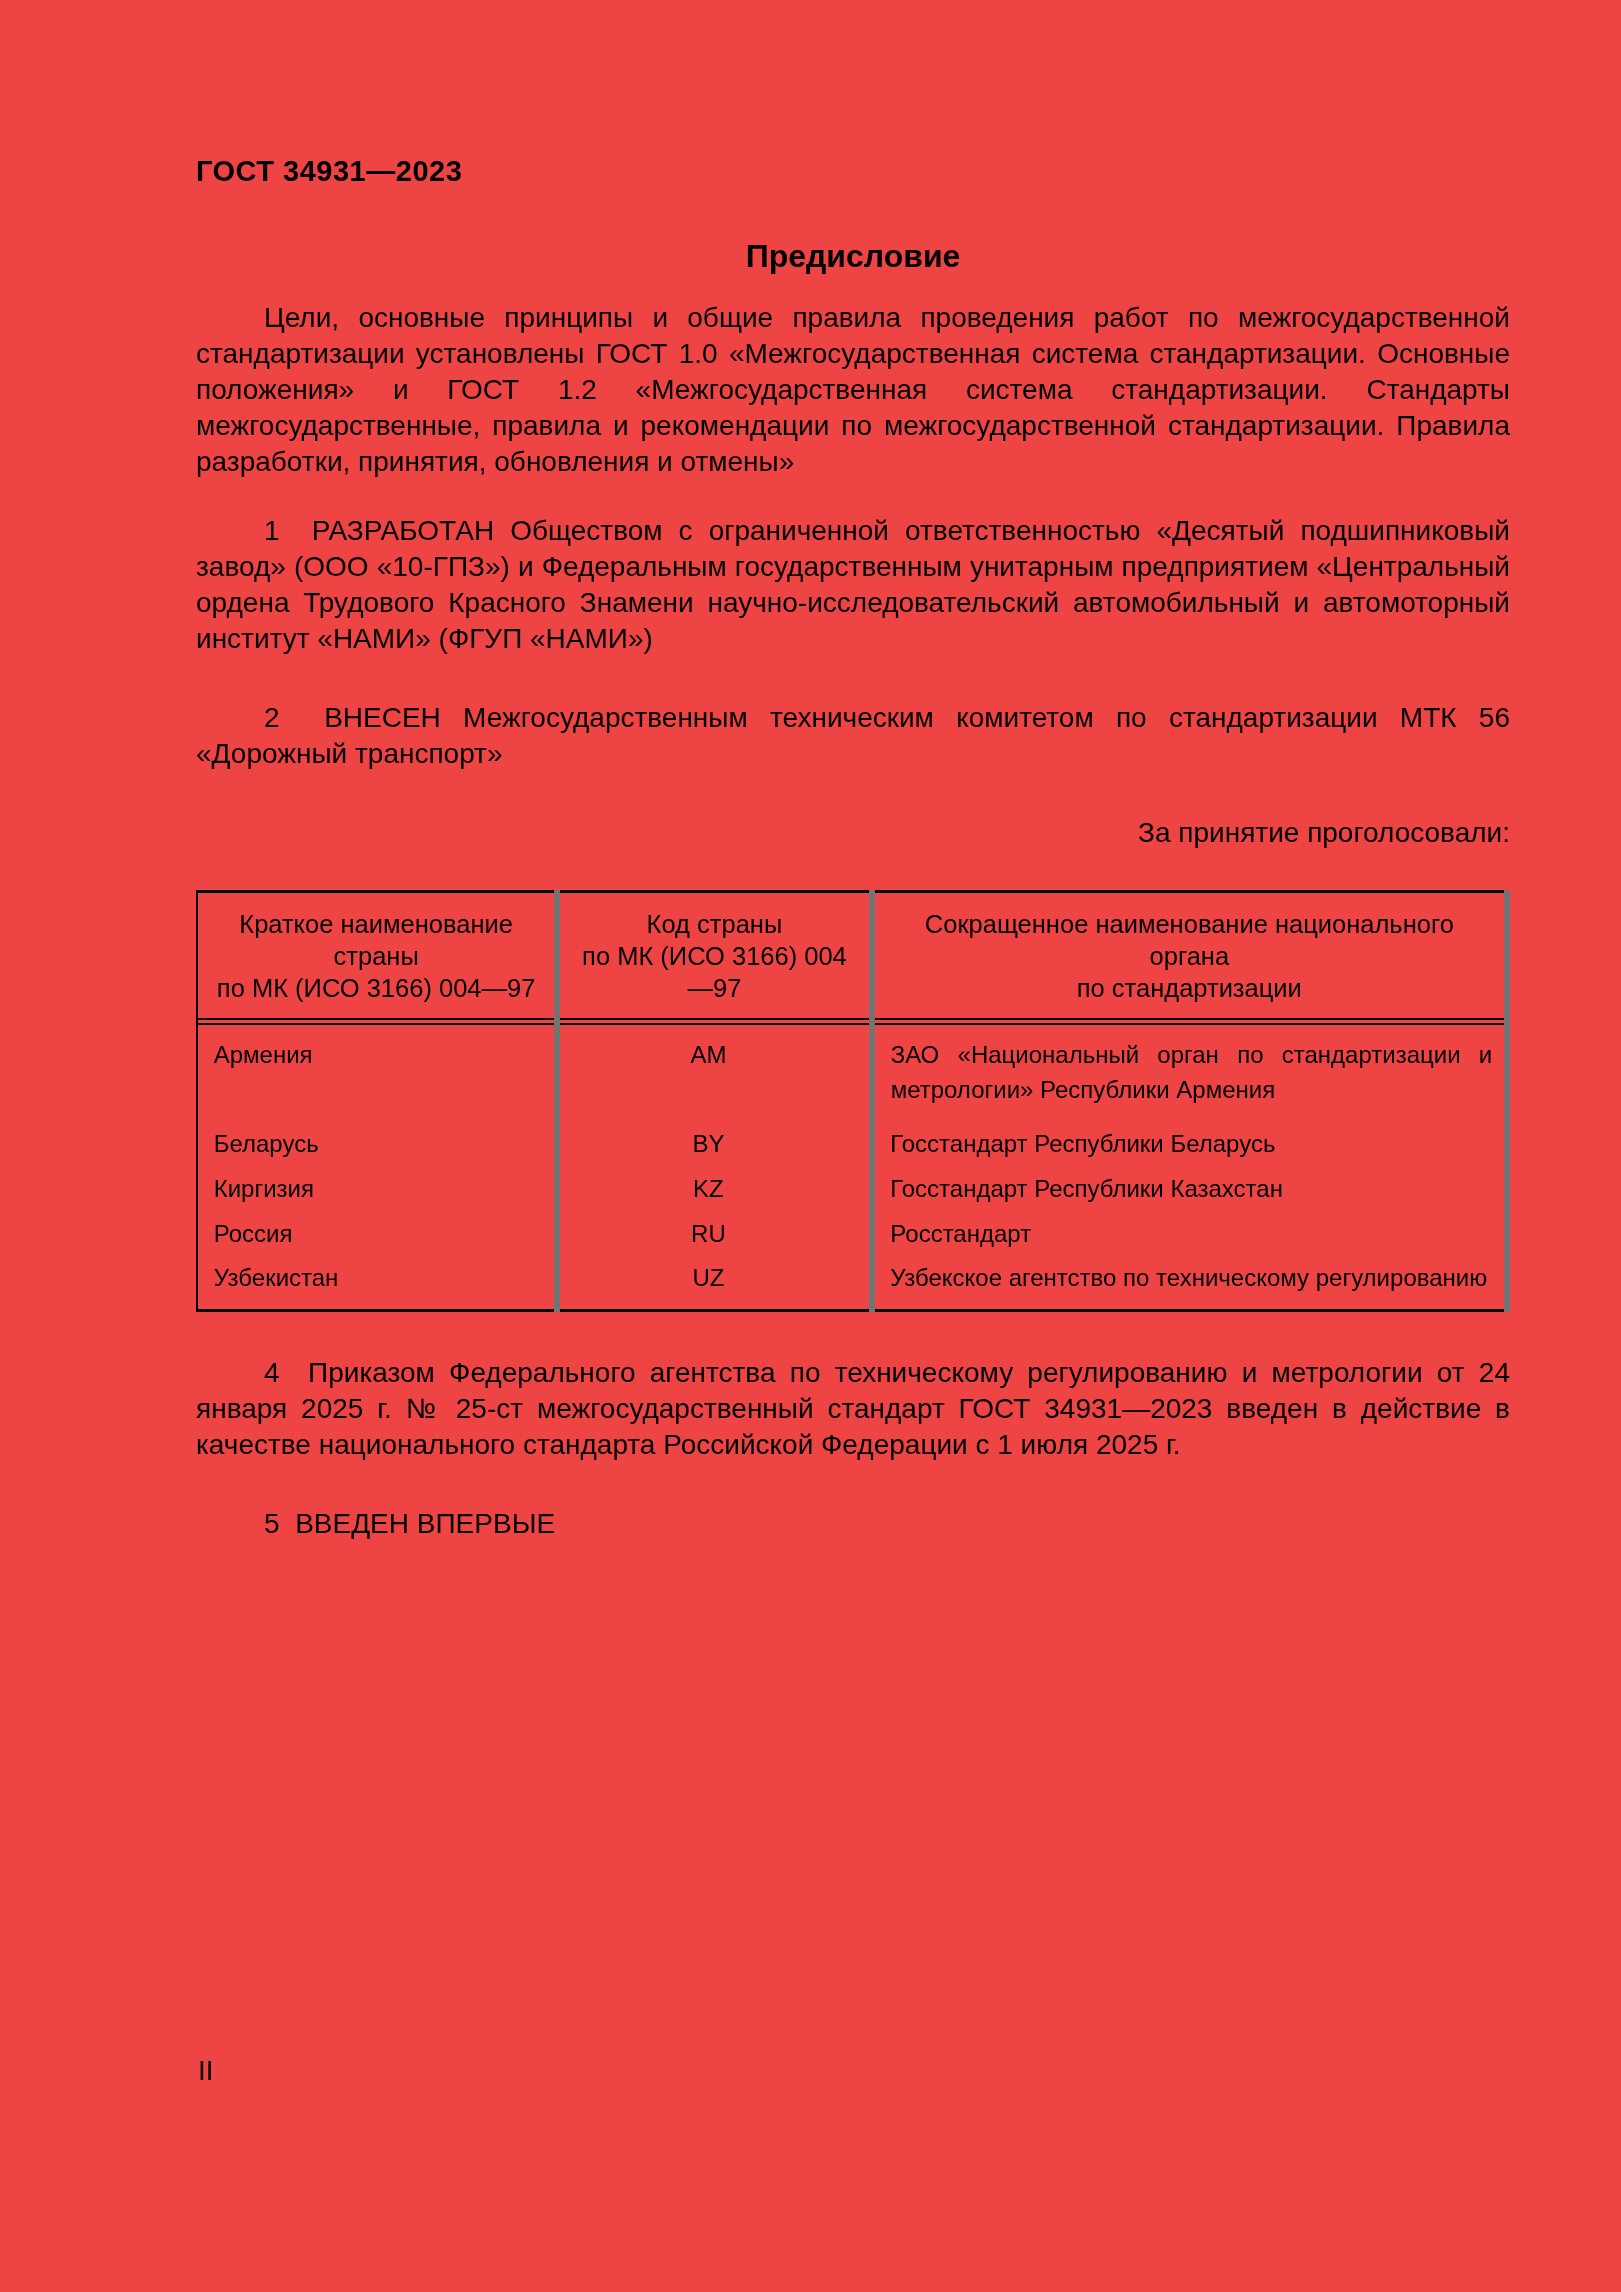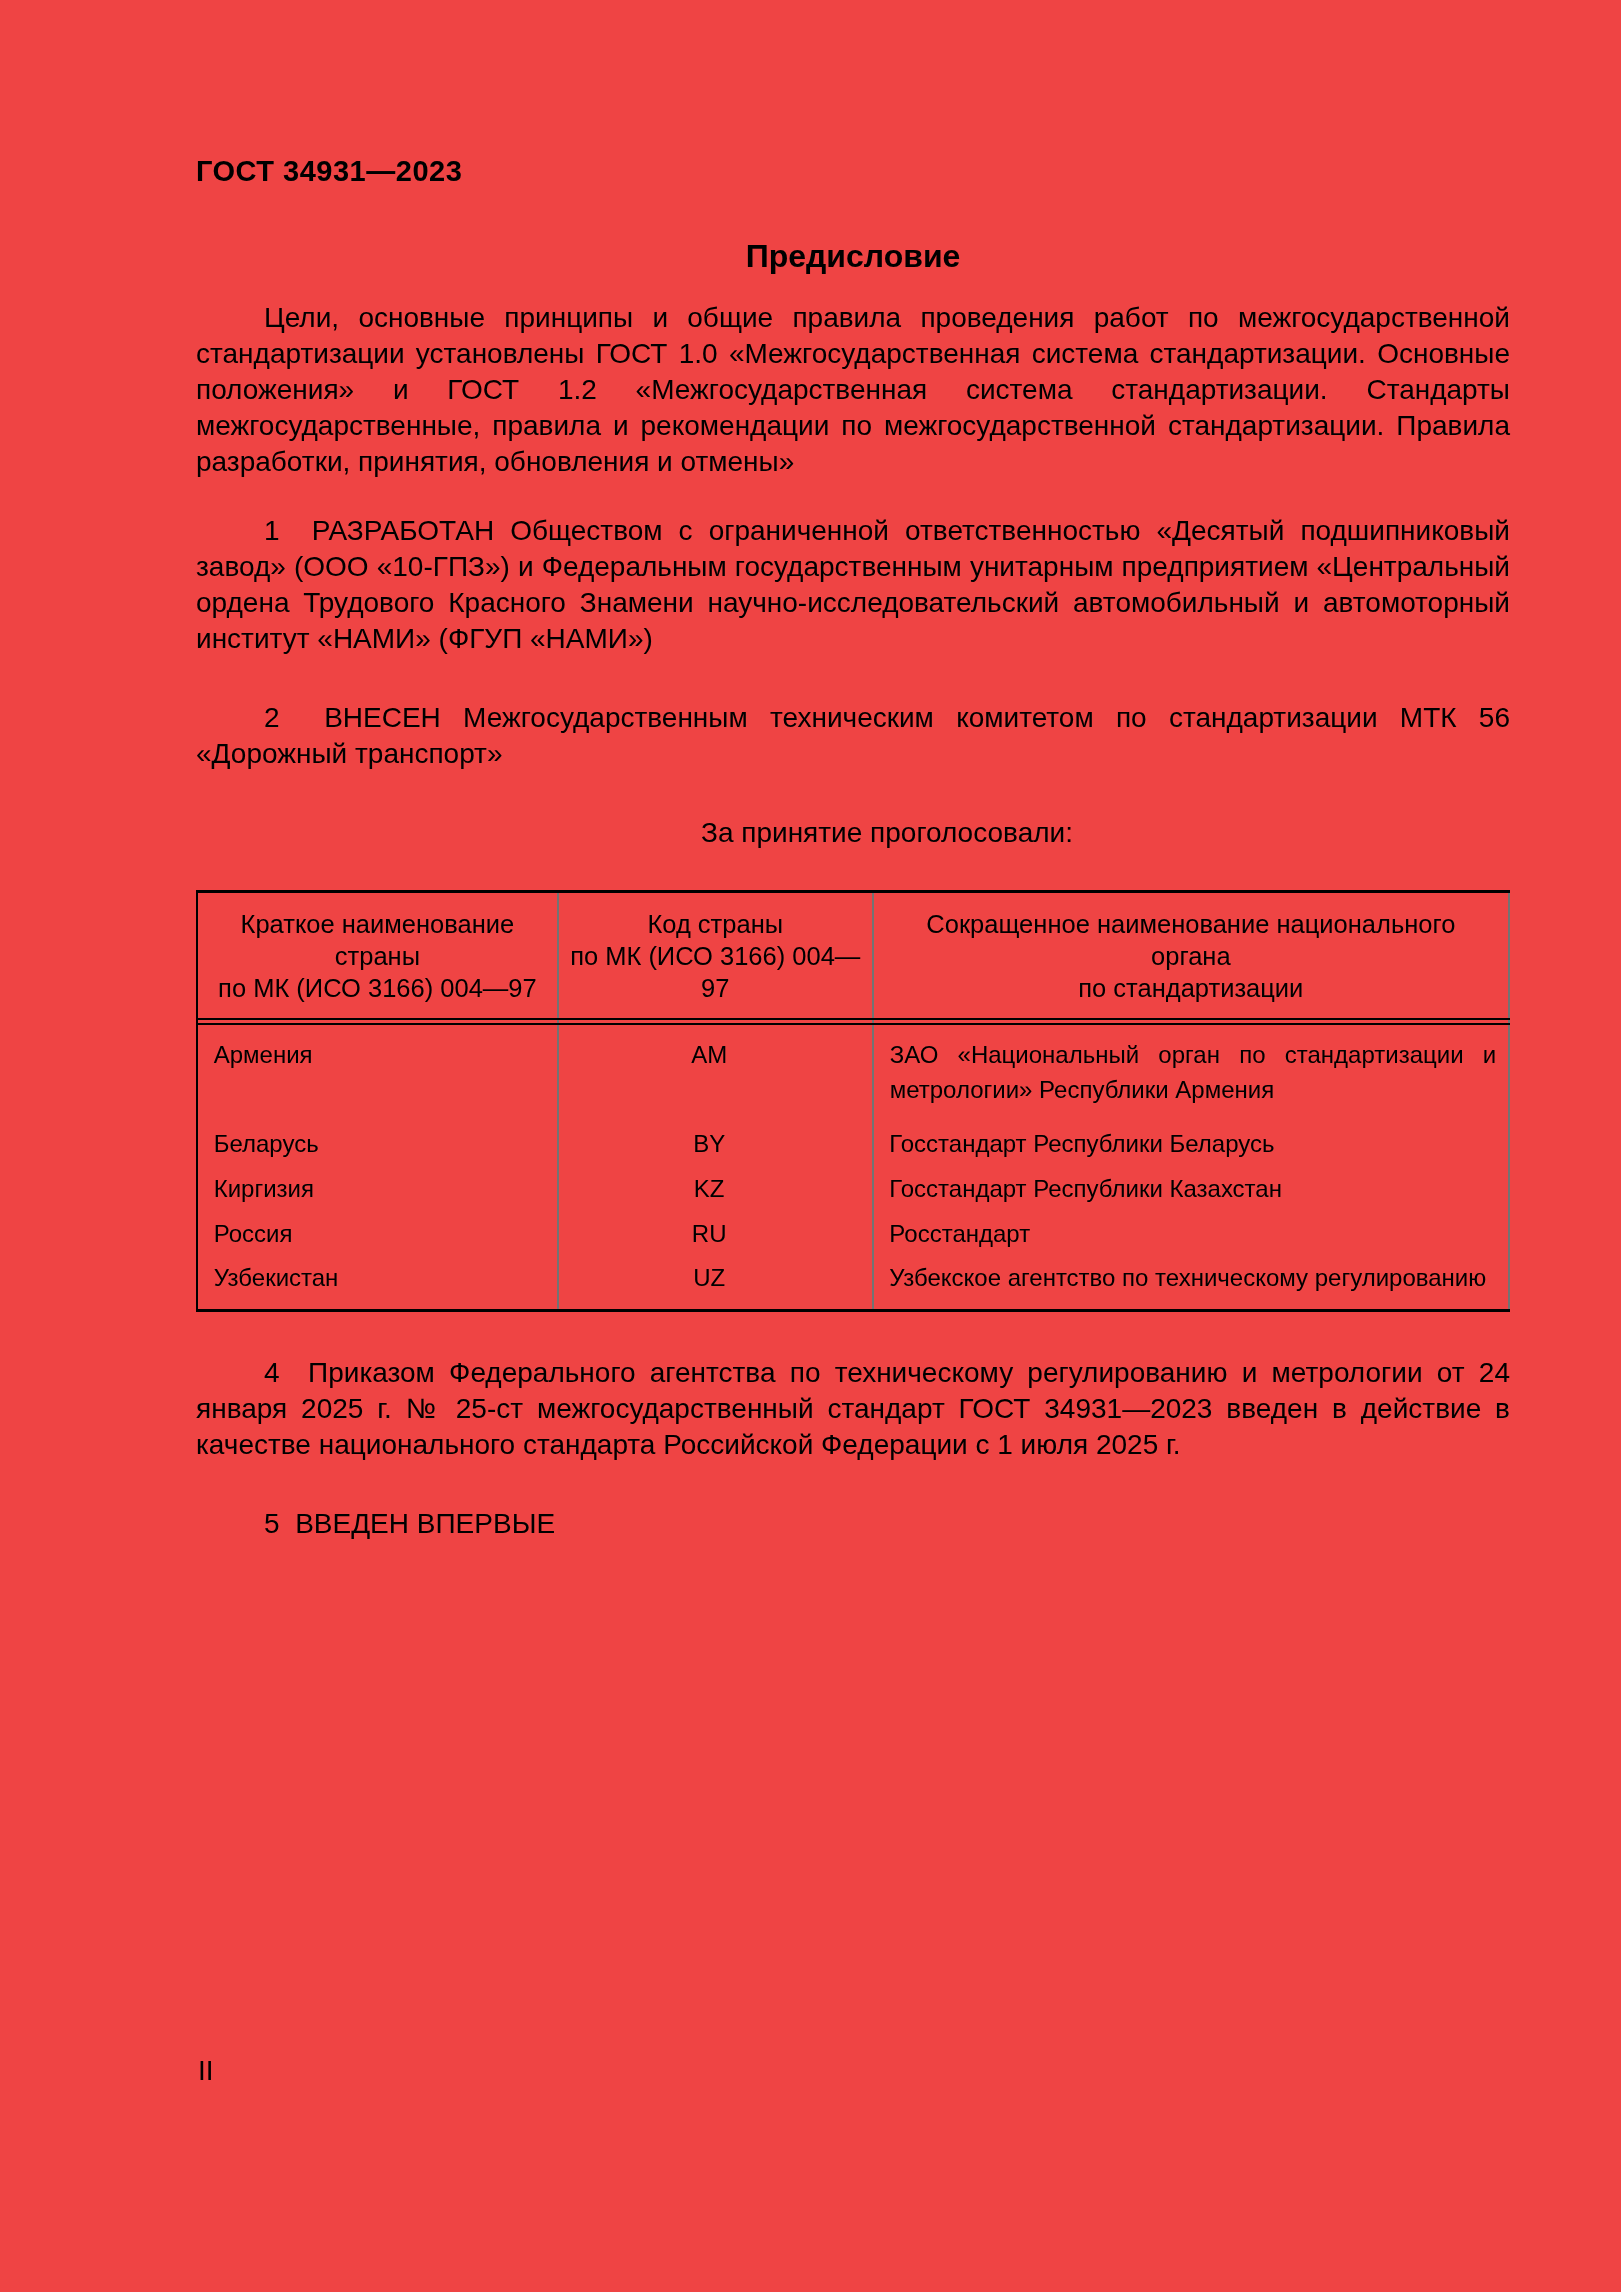--- a/index.html
+++ b/index.html
@@ -47,37 +47,37 @@
     line-height: 36px;
     font-weight: 700;
     text-indent: 68px;
   }
   .para.item-1 { margin-top: 33px; }
   .vote-lead {
     margin-top: 43px;
     font-size: 28px;
     line-height: 36px;
     text-indent: 68px;
-    text-align: center;
+    text-align: right;
   }
   table.vote-table {
     margin-top: 39px;
     width: 100%;
     border-collapse: collapse;
     border: 2px solid #000;
     border-top-width: 3.9px;
     border-bottom-width: 3.9px;
     table-layout: fixed;
   }
   col.c1 { width: 27.5%; }
   col.c2 { width: 24%; }
   col.c3 { width: 48.5%; }
   .vote-table th, .vote-table td {
     border-left: 2px solid #000;
-    border-right: 2px solid #737373;
+    border-right: 6px solid #737373;
   }
   .vote-table thead th {
     border-bottom: 2px solid #000;
     font-weight: 400;
     font-size: 25.5px;
     line-height: 32px;
     text-align: center;
     vertical-align: middle;
     padding: 15.7px 9.8px 13.7px;
   }

